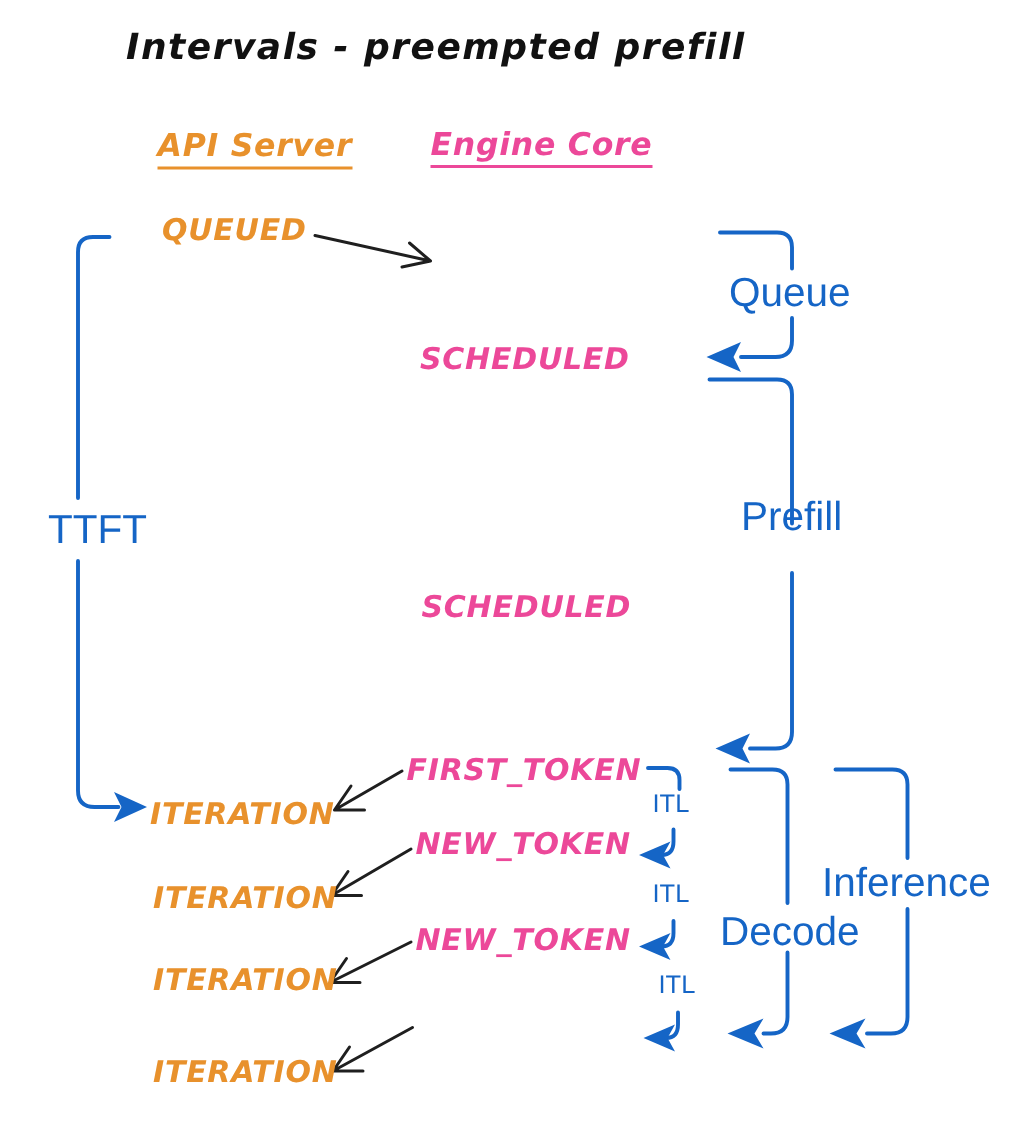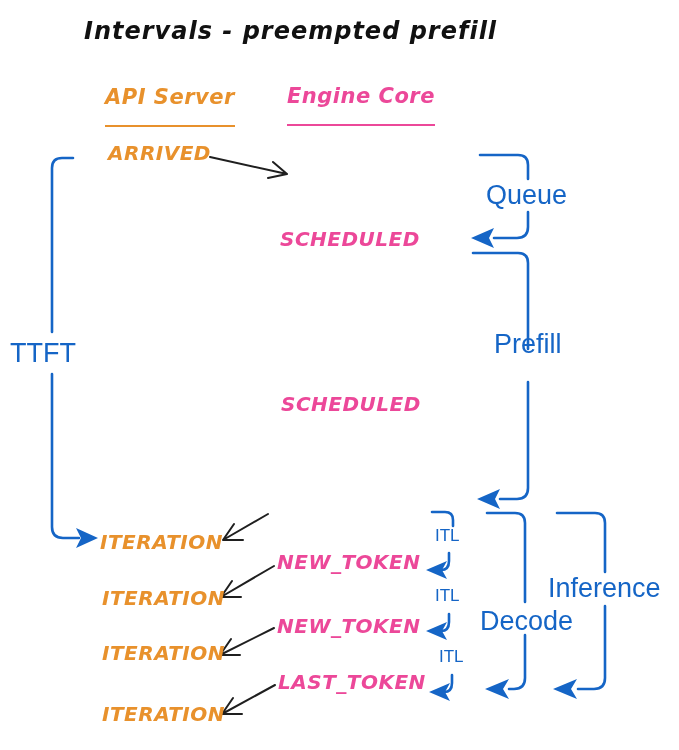--- a/index.html
+++ b/index.html
@@ -11,21 +11,21 @@
     font-family:"Liberation Sans",sans-serif;
   }
   #wires{position:absolute;left:0;top:0;width:679px;height:750px;}
   .lbl{position:absolute;white-space:nowrap;line-height:1.1;}
   .hand{
     font-family:"DejaVu Sans",sans-serif;
     font-style:italic;font-weight:700;
     letter-spacing:.5px;
   }
   .title{font-size:24px;color:#111;letter-spacing:1px;}
-  .colhdr{font-size:21px;padding-bottom:16px;border-bottom:2px solid currentColor;}
+  .colhdr{font-size:21px;padding-bottom:2px;border-bottom:2px solid currentColor;}
   .ev{font-size:20px;}
   .orange{color:#E8912C;}
   .red{color:#ec4899;}
   .ivl{
     font-family:"Liberation Sans",sans-serif;
     color:#1565C6;font-weight:400;font-size:27px;text-align:right;
   }
   .ivl.small{font-size:17px;}
 </style>
 </head>
@@ -64,33 +64,33 @@
       <path d="M274,628 L220,655 M220,655 L231,639 M220,655 L240,655"></path>
       <path d="M275,685 L222,714 M222,714 L233,698 M222,714 L242,714"></path>
     </g>
   </svg>
 
   <div class="lbl hand title" style="left:84px;top:18px">Intervals - preempted prefill</div>
 
   <div class="lbl hand colhdr orange" style="left:105px;top:86px">API Server</div>
   <div class="lbl hand colhdr red" style="left:287px;top:85px">Engine Core</div>
 
-  <div class="lbl hand ev orange" style="left:108px;top:142px">ARRIVED</div>
+  <div class="lbl hand ev orange" style="left:108px;top:142px">QUEUED</div>
   <div class="lbl hand ev orange" style="left:100px;top:531px">ITERATION</div>
   <div class="lbl hand ev orange" style="left:102px;top:587px">ITERATION</div>
   <div class="lbl hand ev orange" style="left:102px;top:642px">ITERATION</div>
   <div class="lbl hand ev orange" style="left:102px;top:703px">ITERATION</div>
 
   <div class="lbl hand ev red" style="left:280px;top:228px">SCHEDULED</div>
   <div class="lbl hand ev red" style="left:281px;top:393px">SCHEDULED</div>
+  <div class="lbl hand ev red" style="left:271px;top:502px">FIRST_TOKEN</div>
   <div class="lbl hand ev red" style="left:277px;top:551px">NEW_TOKEN</div>
   <div class="lbl hand ev red" style="left:277px;top:615px">NEW_TOKEN</div>
-  <div class="lbl hand ev red" style="left:278px;top:671px">LAST_TOKEN</div>
 
-  <div class="lbl ivl" style="left:10px;top:339px">TTFT</div>
+  <div class="lbl ivl" style="left:32px;top:339px">TTFT</div>
   <div class="lbl ivl" style="left:486px;top:181px">Queue</div>
   <div class="lbl ivl" style="left:494px;top:330px">Prefill</div>
   <div class="lbl ivl small" style="left:435px;top:527px">ITL</div>
   <div class="lbl ivl small" style="left:435px;top:587px">ITL</div>
   <div class="lbl ivl small" style="left:439px;top:648px">ITL</div>
   <div class="lbl ivl" style="left:480px;top:607px">Decode</div>
   <div class="lbl ivl" style="left:548px;top:574px">Inference</div>
 
 </div>
 

